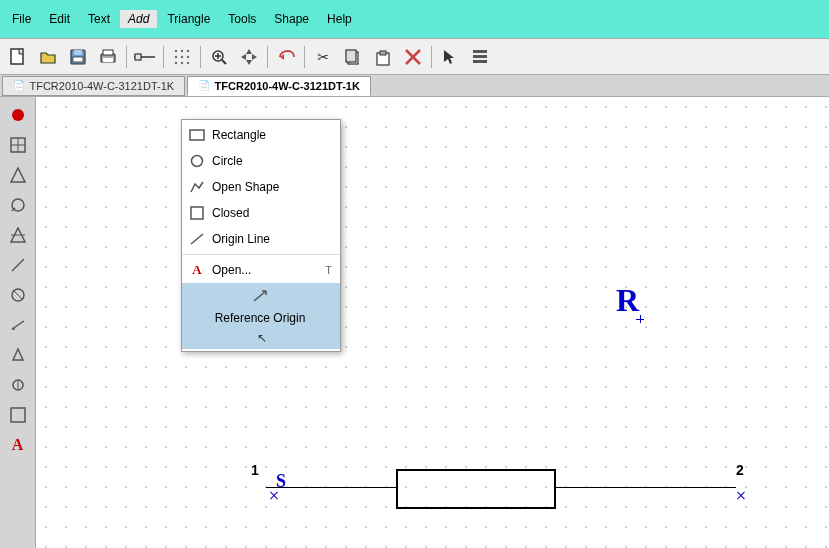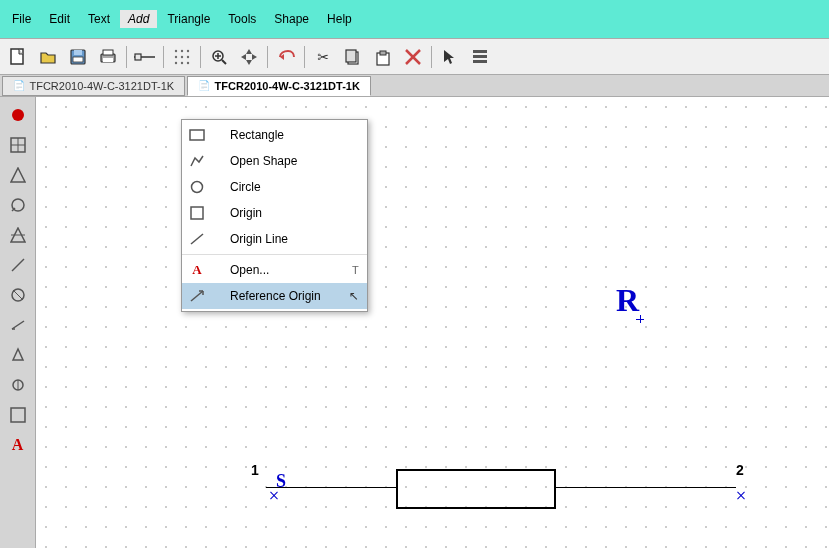--- a/index.html
+++ b/index.html
@@ -265,25 +265,26 @@
       min-width: 160px;
       padding: 2px 0;
     }
     .dropdown-item {
       display: flex;
       align-items: center;
       padding: 4px 8px 4px 6px;
       cursor: pointer;
       font-size: 12px;
       color: #000;
-      gap: 24px;
+      gap: 6px;
       white-space: nowrap;
     }
     .dropdown-item.highlighted {
       background: #b8d4e8;
+      flex-direction: column;
     }
     .dropdown-item .item-icon {
       width: 18px;
       height: 18px;
       display: flex;
       align-items: center;
       justify-content: center;
       flex-shrink: 0;
     }
     .dropdown-item .item-shortcut {
@@ -528,44 +529,44 @@
           <svg width="16" height="12" viewBox="0 0 16 12">
               <rect x="1" y="1" width="14" height="10" fill="none" stroke="#555" stroke-width="1.5"></rect>
             </svg>
         </span>
         <span>Rectangle</span>
       </div>
 
 
       <div class="dropdown-item">
         <span class="item-icon">
+          <svg width="14" height="14" viewBox="0 0 14 14">
+              <circle cx="7" cy="7" r="5.5" fill="none" stroke="#555" stroke-width="1.5"></circle>
+            </svg>
+        </span>
+        <span>Circle</span>
+      </div>
+
+      <div class="dropdown-item">
+        <span class="item-icon">
           <svg width="16" height="14" viewBox="0 0 16 14">
               <polyline points="2,12 6,4 10,8 14,2" fill="none" stroke="#555" stroke-width="1.5"></polyline>
             </svg>
         </span>
         <span>Open Shape</span>
       </div>
 
-      <div class="dropdown-item">
-        <span class="item-icon">
-          <svg width="14" height="14" viewBox="0 0 14 14">
-              <circle cx="7" cy="7" r="5.5" fill="none" stroke="#555" stroke-width="1.5"></circle>
-            </svg>
-        </span>
-        <span>Circle</span>
-      </div>
-
 
       <div class="dropdown-item">
         <span class="item-icon">
           <svg width="14" height="14" viewBox="0 0 14 14">
               <rect x="1" y="1" width="12" height="12" fill="none" stroke="#555" stroke-width="1.5"></rect>
             </svg>
         </span>
-        <span>Origin</span>
+        <span>Closed</span>
       </div>
 
       <div class="dropdown-item">
         <span class="item-icon">
           <svg width="16" height="14" viewBox="0 0 16 14">
               <line x1="2" y1="12" x2="14" y2="2" stroke="#555" stroke-width="1.5"></line>
             </svg>
         </span>
         <span>Origin Line</span>
       </div>

